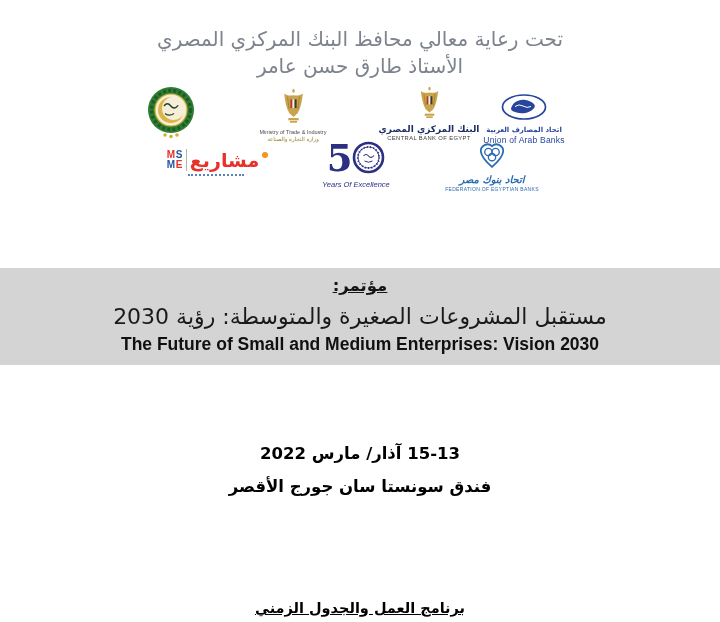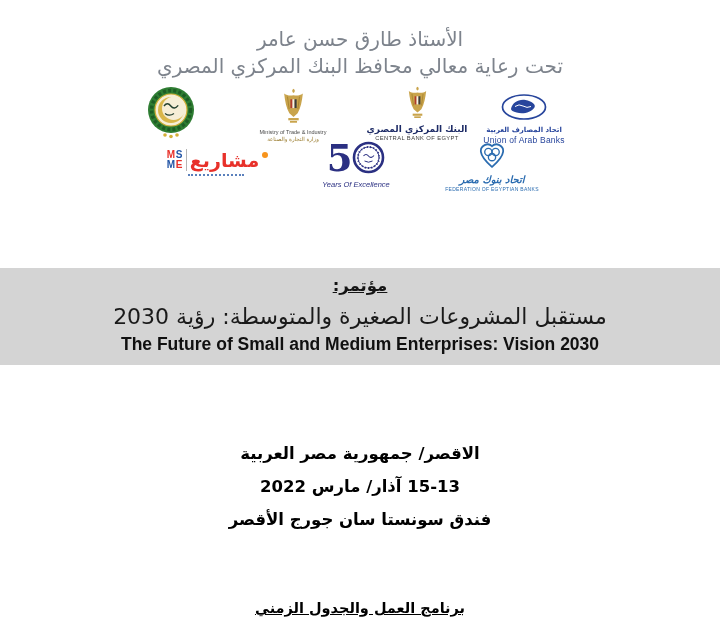--- a/index.html
+++ b/index.html
@@ -11,21 +11,21 @@
     direction:rtl;color:#7d838c;font-size:20px;line-height:27px;font-weight:400;}
 
   
   .logo{position:absolute;display:flex;flex-direction:column;align-items:center;gap:1px;}
   .cap-en{font-family:"Liberation Sans",sans-serif;font-weight:normal;font-size:5.5px;color:#4a4a4a;white-space:nowrap;}
   .cap-ar{direction:rtl;font-size:5.5px;color:#9a7c2e;white-space:nowrap;letter-spacing:1px;}
   .calli{direction:rtl;font-weight:bold;white-space:nowrap;}
 
   #logo-arab-league{left:145px;top:85px;}
   #logo-ministry{left:255px;top:88px;width:76px;}
-  #logo-cbe{left:376px;top:86px;width:82px;}
+  #logo-cbe{left:388px;top:86px;width:82px;}
   #logo-cbe .calli{font-size:9px;color:#1d2b66;}
   #logo-cbe .cap-en{font-size:5.8px;color:#3c3c3c;letter-spacing:.4px;}
   #logo-uab{left:484px;top:94px;width:80px;}
   #logo-uab .calli{font-size:7px;color:#27459c;margin-top:1px;}
   #logo-uab .cap-en{font-size:8.5px;color:#27459c;letter-spacing:.2px;}
 
   #logo-msme{left:182px;top:149px;width:68px;}
   .msme-row{display:flex;align-items:center;gap:3px;direction:rtl;}
   .msme-word{font-size:19px;font-weight:bold;color:#e8312a;line-height:20px;}
   .msme-dot{width:6px;height:6px;border-radius:50%;background:#f7941d;margin-bottom:11px;margin-right:-3px;}
@@ -61,22 +61,22 @@
   .agenda{position:absolute;top:578px;left:0;width:720px;text-align:center;margin-top:20px;}
   .agenda-link{display:inline-block;direction:rtl;font-weight:bold;font-size:14.5px;color:#000;
     text-decoration:underline;cursor:pointer;}
 </style>
 </head>
 <body>
 
 <div class="page">
 
   <div class="patronage">
+    <div>تحت رعاية معالي محافظ البنك المركزي المصري</div>
     <div>الأستاذ طارق حسن عامر</div>
-    <div>تحت رعاية معالي محافظ البنك المركزي المصري</div>
   </div>
 
   <div class="logo" id="logo-arab-league">
     <span>
       <svg width="53" height="56" viewBox="0 0 53 56">
         <circle cx="26" cy="25" r="23" fill="#2e7d32"></circle>
         <circle cx="26" cy="25" r="19.5" fill="none" stroke="#1d5c24" stroke-width="3.4" stroke-dasharray="3 2.2"></circle>
         <circle cx="26" cy="25" r="16" fill="#f6eed6" stroke="#d4af37" stroke-width="1.2"></circle>
         <circle cx="26" cy="25" r="13" fill="#d9b64a"></circle>
         <circle cx="28.6" cy="23.4" r="11.6" fill="#f6eed6"></circle>
@@ -177,21 +177,20 @@
     <div class="cap-en">FEDERATION OF EGYPTIAN BANKS</div>
   </div>
 
   <div class="banner">
     <div class="banner-kicker">مؤتمر:</div>
     <div class="banner-title-ar">مستقبل المشروعات الصغيرة والمتوسطة: رؤية 2030</div>
     <div class="banner-title-en">The Future of Small and Medium Enterprises: Vision 2030</div>
   </div>
 
   <div class="venue">
-    <div class="venue-line">الاقصر/ جمهورية مصر العربية</div>
     <div class="venue-line">15-13 آذار/ مارس 2022</div>
     <div class="venue-line">فندق سونستا سان جورج الأقصر</div>
   </div>
 
   <div class="agenda">
     <span class="agenda-link">برنامج العمل والجدول الزمني</span>
   </div>
 
 </div>
 

